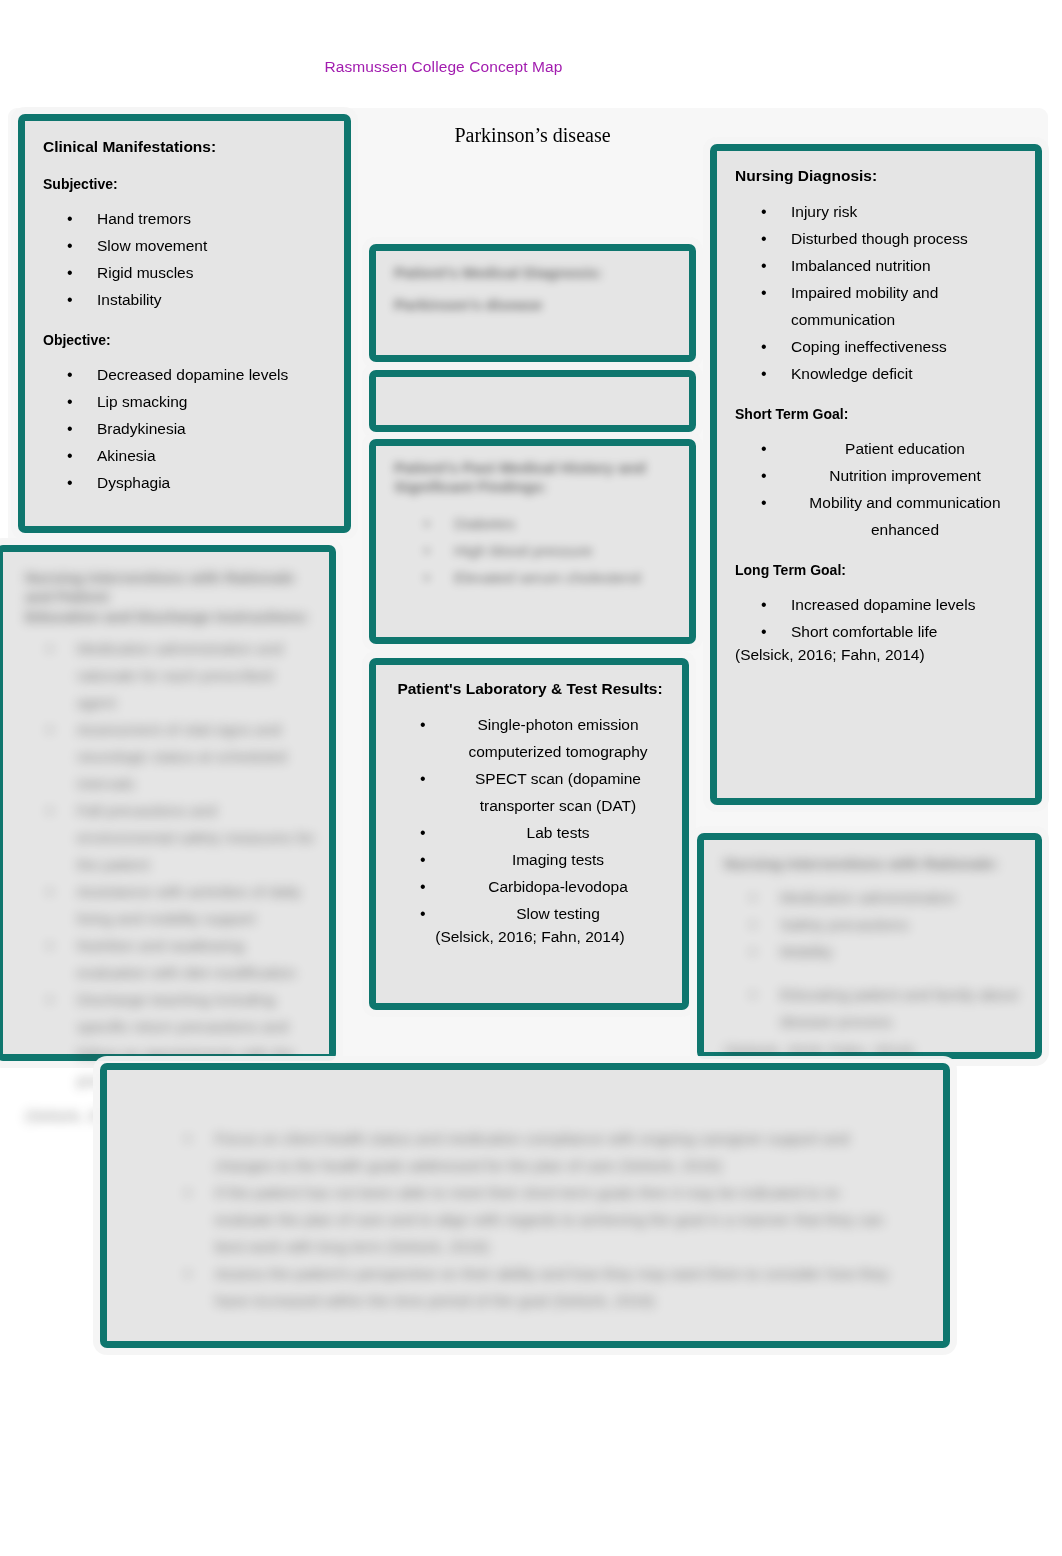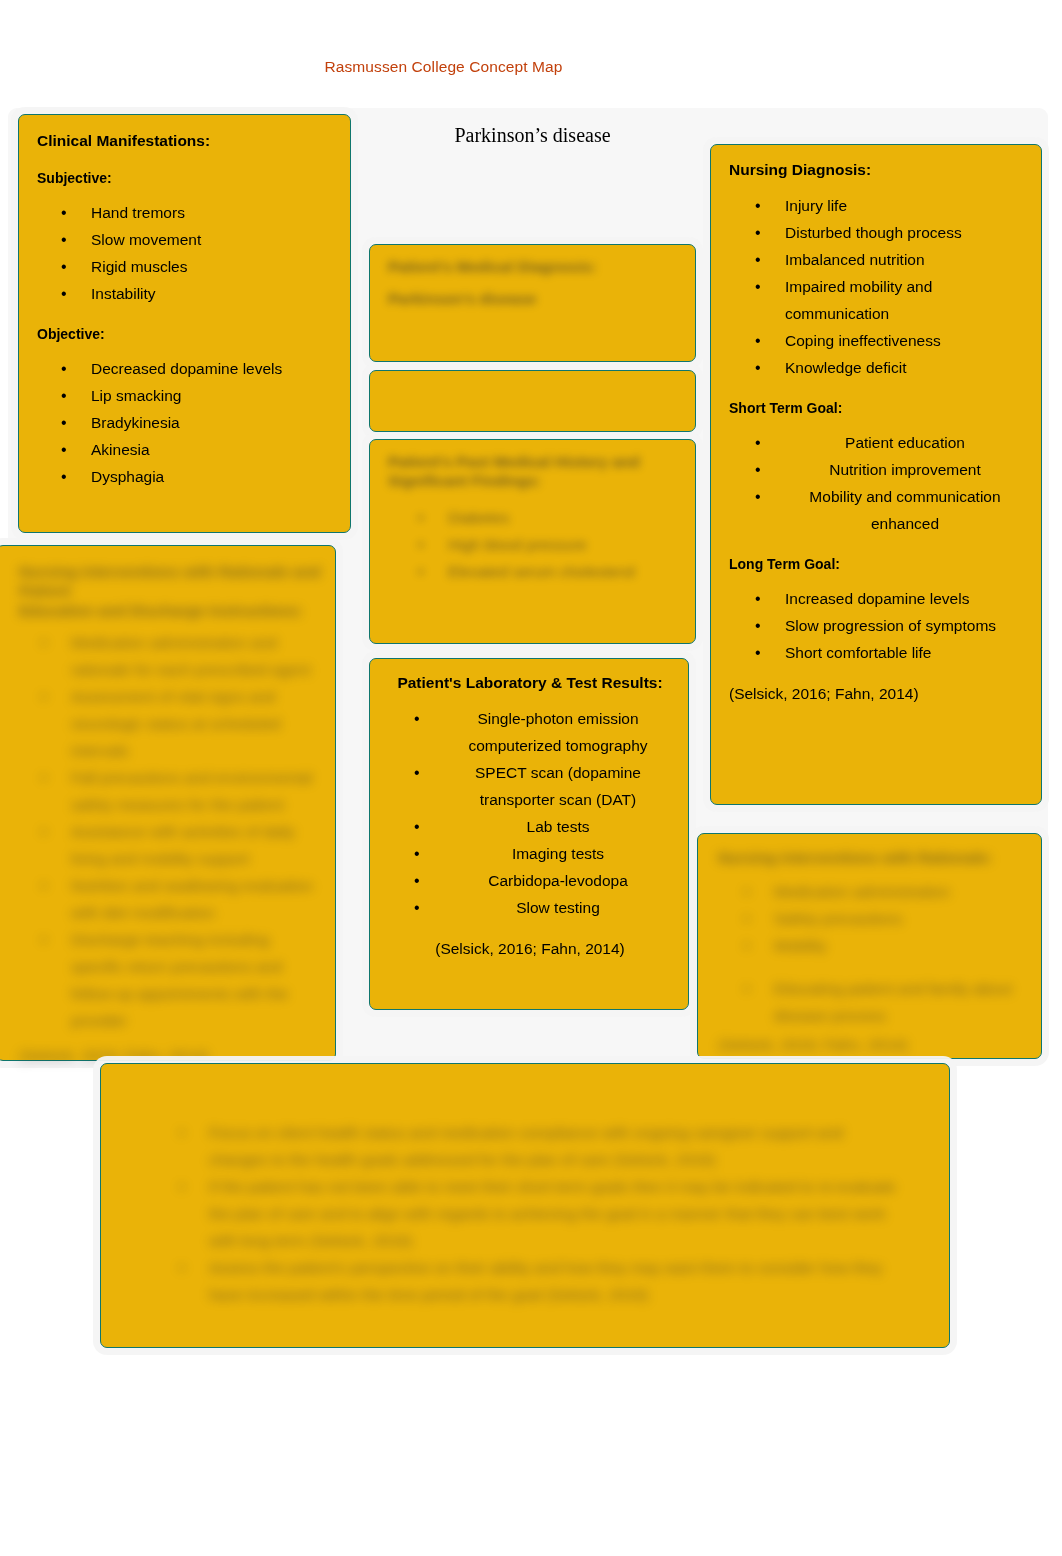--- a/index.html
+++ b/index.html
@@ -16,40 +16,40 @@
     overflow: hidden;
   }
 
   .page-header {
     position: absolute;
     top: 58px;
     left: 0;
     width: 887px;
     text-align: center;
     font-size: 15.5px;
-    color: #c2410c;
+    color: #a21caf;
     letter-spacing: 0.1px;
   }
 
   .doc-title {
     position: absolute;
     top: 124px;
     left: 360px;
     width: 345px;
     text-align: center;
     font-family: "Liberation Serif", serif;
     font-size: 20px;
     color: #000000;
   }
 
   
   .card {
     position: absolute;
-    background: #eab308;
-    border: 1px solid #0f766e;
+    background: #e5e5e5;
+    border: 7px solid #0f766e;
     border-radius: 7px;
     box-sizing: border-box;
     box-shadow: 0 0 0 7px rgba(244,244,244,0.95);
   }
   .card-inner {
     padding: 16px 16px 14px 18px;
     box-sizing: border-box;
     height: 100%;
   }
 
@@ -80,21 +80,20 @@
   }
   ul.bullets li::before {
     content: "\2022";
     position: absolute;
     left: -22px;
     top: -1px;
     font-size: 16px;
   }
 
   .cite {
-    margin-top: 18px;
     font-size: 15.5px;
   }
 
   
   .blurred { color: #2b2b2b; }
   .blurred .blur-fx {
     filter: blur(4.3px);
     opacity: 0.62;
   }
   .blurred-strong .blur-fx {
@@ -189,37 +188,36 @@
       <li>Slow testing</li>
     </ul>
     <div class="cite">(Selsick, 2016; Fahn, 2014)</div>
   </div>
 </div>
 
 <div class="card" id="card-nursing">
   <div class="card-inner" style="padding-top:15px;">
     <h3 class="head tight">Nursing Diagnosis:</h3>
     <ul class="bullets" style="padding-left:48px;">
-      <li>Injury life</li>
+      <li>Injury risk</li>
       <li>Disturbed though process</li>
       <li>Imbalanced nutrition</li>
       <li>Impaired mobility and communication</li>
       <li>Coping ineffectiveness</li>
       <li>Knowledge deficit</li>
     </ul>
     <div class="sub">Short Term Goal:</div>
     <ul class="bullets" style="padding-left:48px;text-align:center;">
       <li>Patient education</li>
       <li>Nutrition improvement</li>
       <li>Mobility and communication enhanced</li>
     </ul>
     <div class="sub">Long Term Goal:</div>
     <ul class="bullets" style="padding-left:48px;">
       <li>Increased dopamine levels</li>
-      <li>Slow progression of symptoms</li>
       <li>Short comfortable life</li>
     </ul>
     <div class="cite">(Selsick, 2016; Fahn, 2014)</div>
   </div>
 </div>
 
 <div class="card blurred blurred-strong" id="card-left-lower">
   <div class="card-inner blur-fx" style="padding:16px 14px 12px 22px;">
     <h3 class="head tight" style="margin-bottom:10px;">
       <span>Nursing Interventions with Rationale and Patient</span><br>

